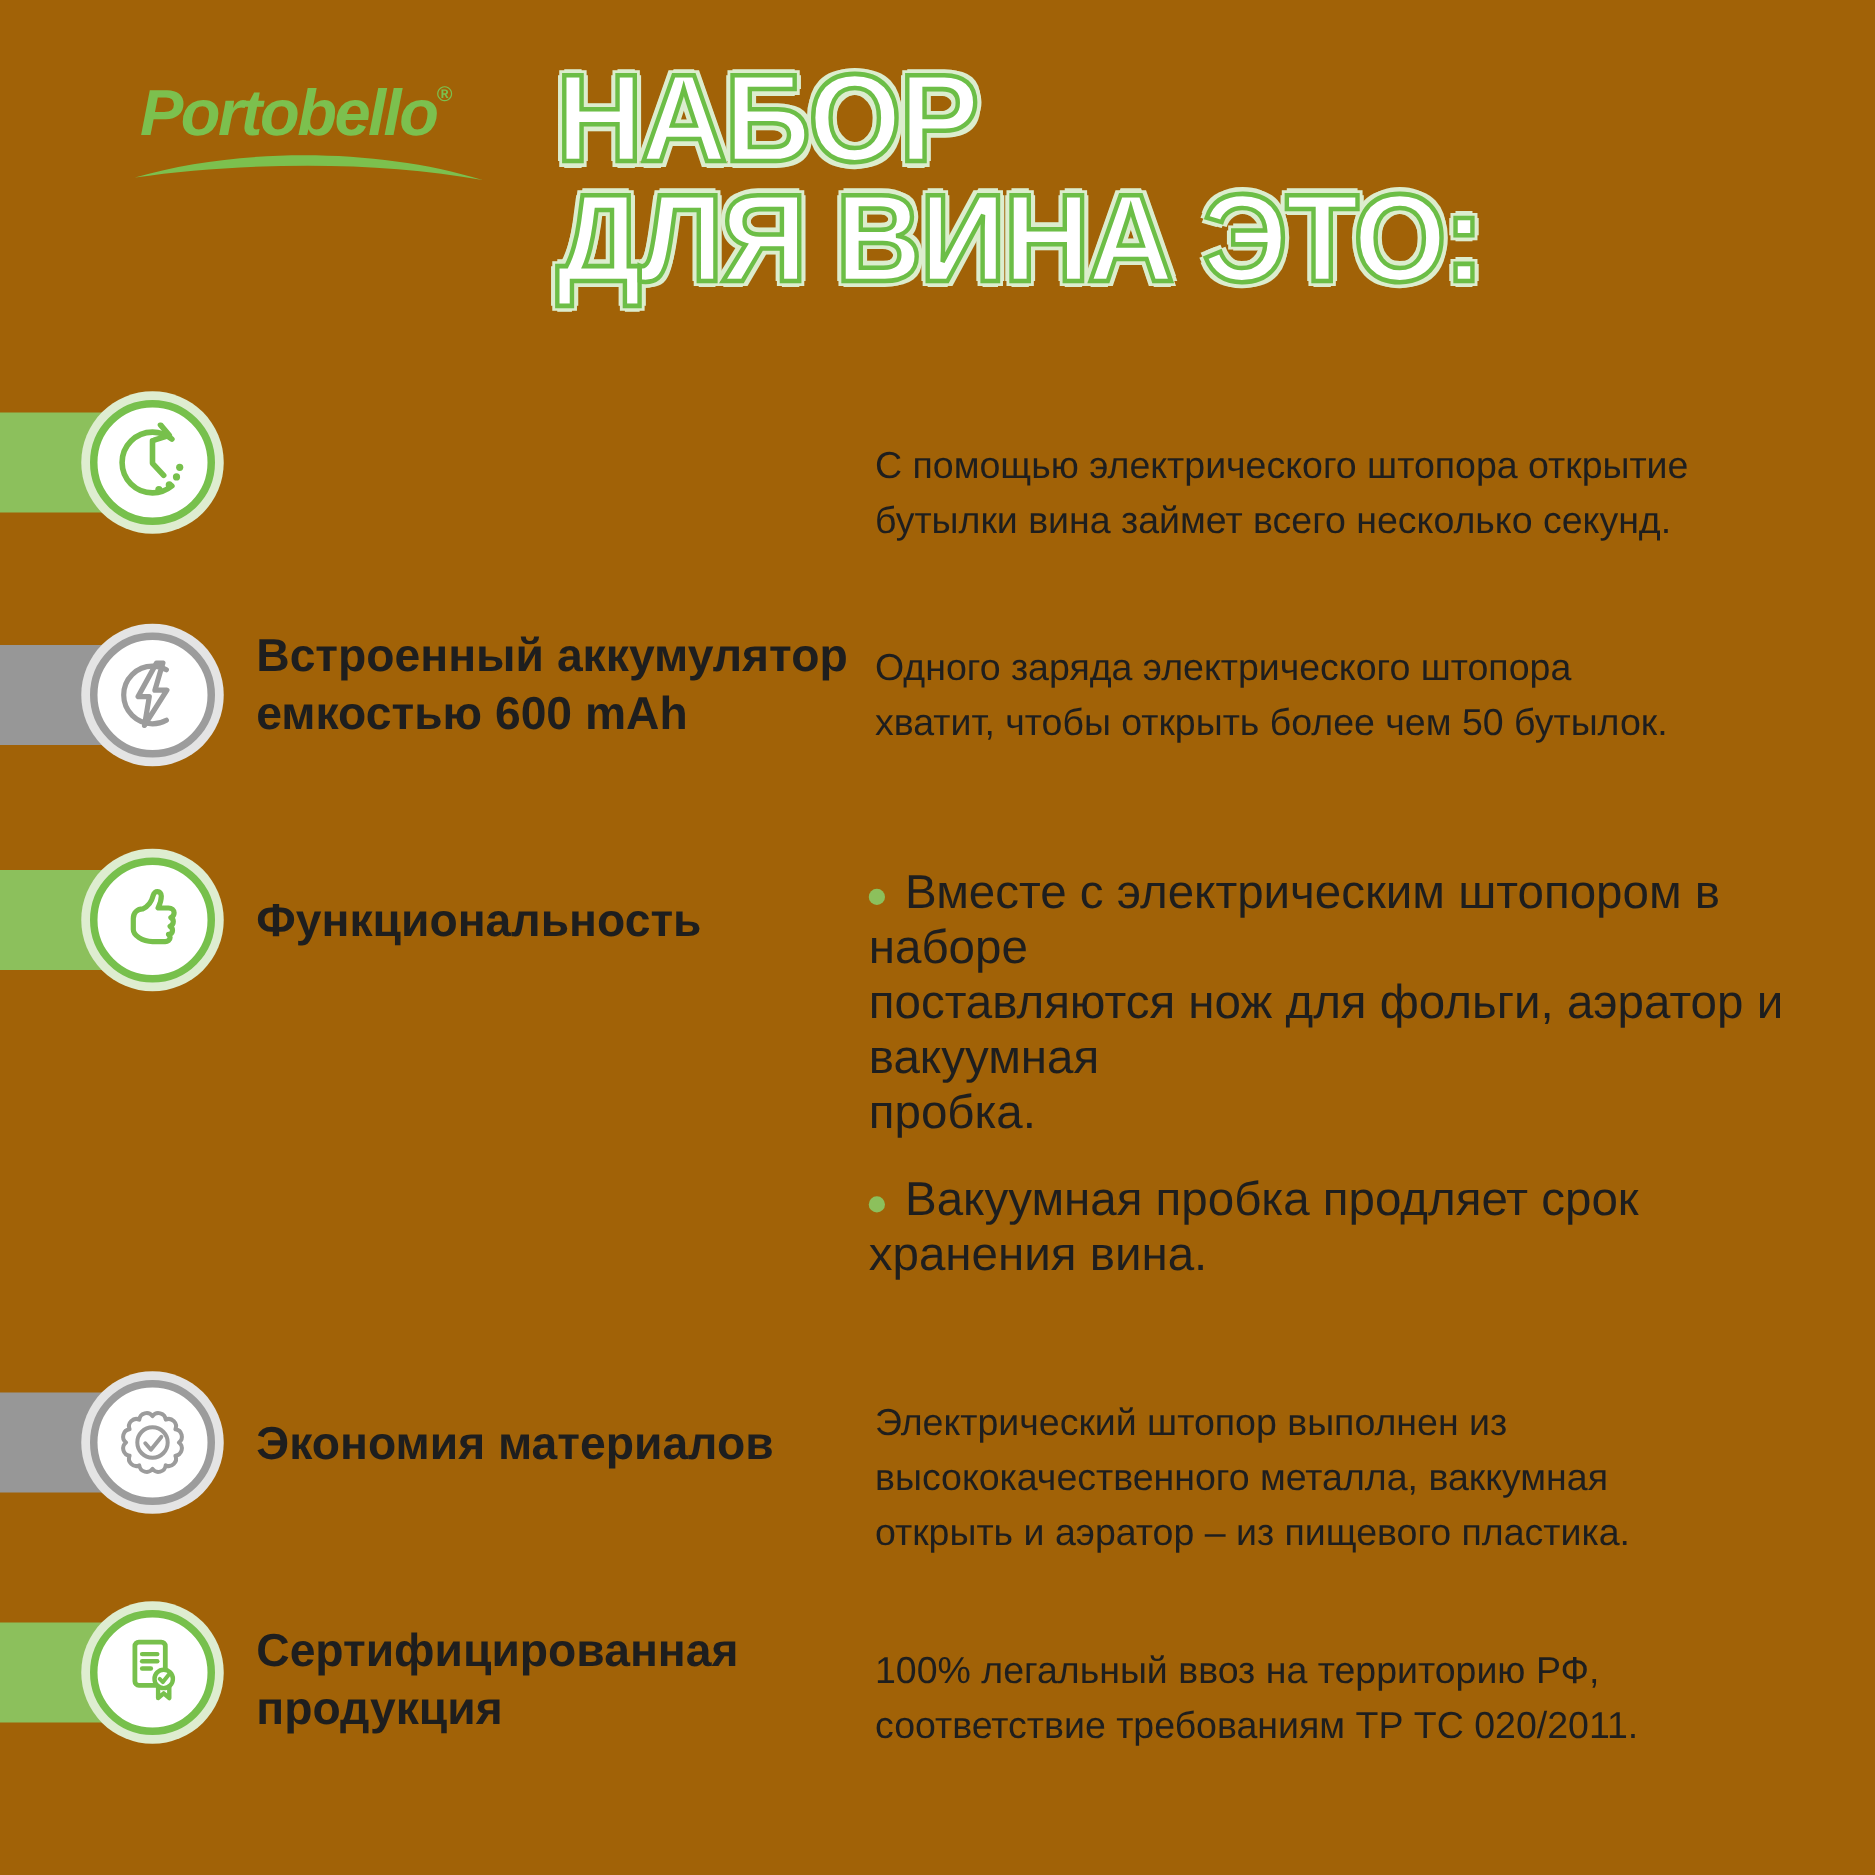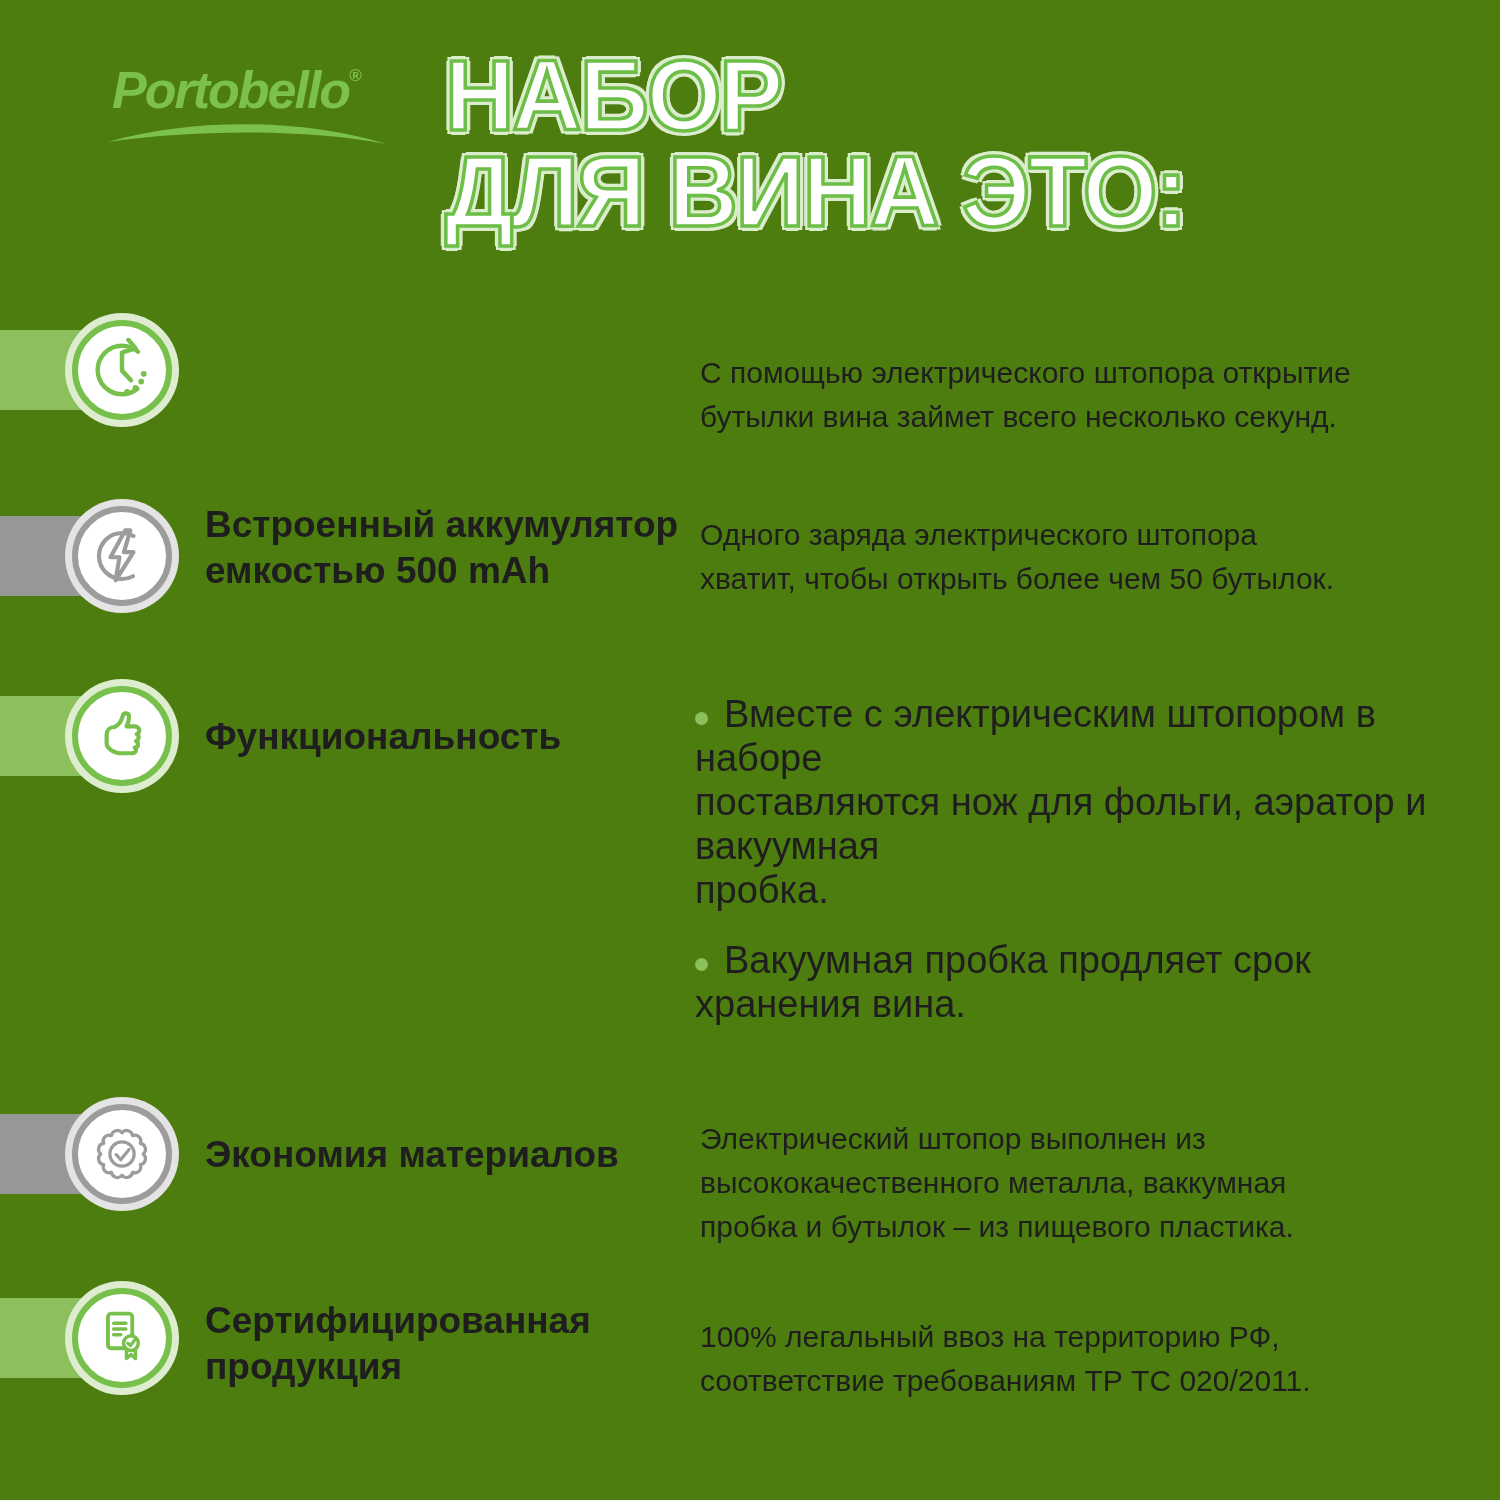--- a/index.html
+++ b/index.html
@@ -1,16 +1,16 @@
 <!DOCTYPE html>
 <html lang="ru"><head>
 <meta charset="utf-8">
 <style>
   html,body{margin:0;padding:0;background:#fff;}
-  .page{position:relative;width:1500px;height:1500px;background:#4d7c0f;overflow:hidden;
+  .page{position:relative;width:1500px;height:1500px;background:#a16207;overflow:hidden;
         font-family:"Liberation Sans",sans-serif;color:#1e1e1e;}
 
   
   .logo{position:absolute;left:106px;top:60px;width:300px;height:104px;}
 
   
   .title{position:absolute;left:445px;top:48px;font-weight:700;font-size:96px;line-height:92px;
          letter-spacing:-2px;color:#ffffff;-webkit-text-stroke:3.5px #6CBE46;
          text-shadow:0 -5px 0 #DCEDCE,0 5px 0 #DCEDCE,-5px 0 0 #DCEDCE,5px 0 0 #DCEDCE,
                      -4px -4px 0 #DCEDCE,4px -4px 0 #DCEDCE,-4px 4px 0 #DCEDCE,4px 4px 0 #DCEDCE;
@@ -74,21 +74,21 @@
 
   <div class="band gray" style="top:516px;"></div>
   <div class="halo gray" style="top:499px;"></div>
   <div class="circle gray" style="top:506px;">
     <svg viewBox="0 0 100 100" fill="none" stroke-linecap="round" stroke-linejoin="round">
       <circle class="stroke-gray" cx="50" cy="50" r="36" stroke-width="6.5" pathLength="100" stroke-dasharray="66 34" stroke-dashoffset="-17"></circle>
       <path class="stroke-gray" stroke-width="6.5" d="M55,10 L32,52 L46,52 L40,88 L68,44 L53,44 L63,10 Z"></path>
     </svg>
   </div>
   <h3 class="heading" style="top:502px;">Встроенный аккумулятор
-емкостью 500 mAh</h3>
+емкостью 600 mAh</h3>
   <p class="body-text" style="top:508px;">Одного заряда электрического штопора
 хватит, чтобы открыть более чем 50 бутылок.</p>
 
   <div class="band green" style="top:696px;"></div>
   <div class="halo green" style="top:679px;"></div>
   <div class="circle green" style="top:686px;">
     <svg viewBox="0 0 100 100" fill="none" stroke-linecap="round" stroke-linejoin="round">
       <path class="stroke-green" stroke-width="6.5" d="M26,48 c0,-7 5,-12 12,-12 c7,-3 11,-9 13,-17 c1,-6 10,-6 10,1 c0,6 -2,11 -4,15 h13 c4,0 7,3 7,6 c0,3 -2,5 -4,6 c2,1 3,3 3,5 c0,3 -2,5 -4,6 c2,1 3,3 3,5 c0,3 -2,5 -5,5 c1,1 2,2 2,4 c0,3 -3,5 -6,5 h-16 c-13,0 -24,-8 -24,-15 z"></path>
     </svg>
   </div>
@@ -105,21 +105,21 @@
   <div class="circle gray" style="top:1104px;">
     <svg viewBox="0 0 100 100" fill="none" stroke-linecap="round" stroke-linejoin="round">
       <path class="stroke-gray" stroke-width="5" d="M83,50 A9.2,9.2 0 0 1 78.6,66.5 A9.2,9.2 0 0 1 66.5,78.6 A9.2,9.2 0 0 1 50,83 A9.2,9.2 0 0 1 33.5,78.6 A9.2,9.2 0 0 1 21.4,66.5 A9.2,9.2 0 0 1 17,50 A9.2,9.2 0 0 1 21.4,33.5 A9.2,9.2 0 0 1 33.5,21.4 A9.2,9.2 0 0 1 50,17 A9.2,9.2 0 0 1 66.5,21.4 A9.2,9.2 0 0 1 78.6,33.5 A9.2,9.2 0 0 1 83,50 Z"></path>
       <circle class="stroke-gray" cx="50" cy="50" r="19" stroke-width="5"></circle>
       <polyline class="stroke-gray" stroke-width="5" points="41,51 48,59 61,43"></polyline>
     </svg>
   </div>
   <h3 class="heading" style="top:1132px;">Экономия материалов</h3>
   <p class="body-text" style="top:1112px;">Электрический штопор выполнен из
 высококачественного металла, ваккумная
-пробка и бутылок – из пищевого пластика.</p>
+открыть и аэратор – из пищевого пластика.</p>
 
   <div class="band green" style="top:1298px;"></div>
   <div class="halo green" style="top:1281px;"></div>
   <div class="circle green" style="top:1288px;">
     <svg viewBox="0 0 100 100" fill="none" stroke-linecap="round" stroke-linejoin="round">
       <rect class="stroke-green" x="28" y="12" width="38" height="54" rx="5" stroke-width="6"></rect>
       <line class="stroke-green" x1="37" y1="27" x2="56" y2="27" stroke-width="5.5"></line>
       <line class="stroke-green" x1="37" y1="36" x2="56" y2="36" stroke-width="5.5"></line>
       <line class="stroke-green" x1="37" y1="45" x2="48" y2="45" stroke-width="5.5"></line>
       <path class="stroke-green" stroke-width="5.5" fill="#ffffff" d="M57,66 v16 l7,-6 l7,6 v-16 z"></path>

